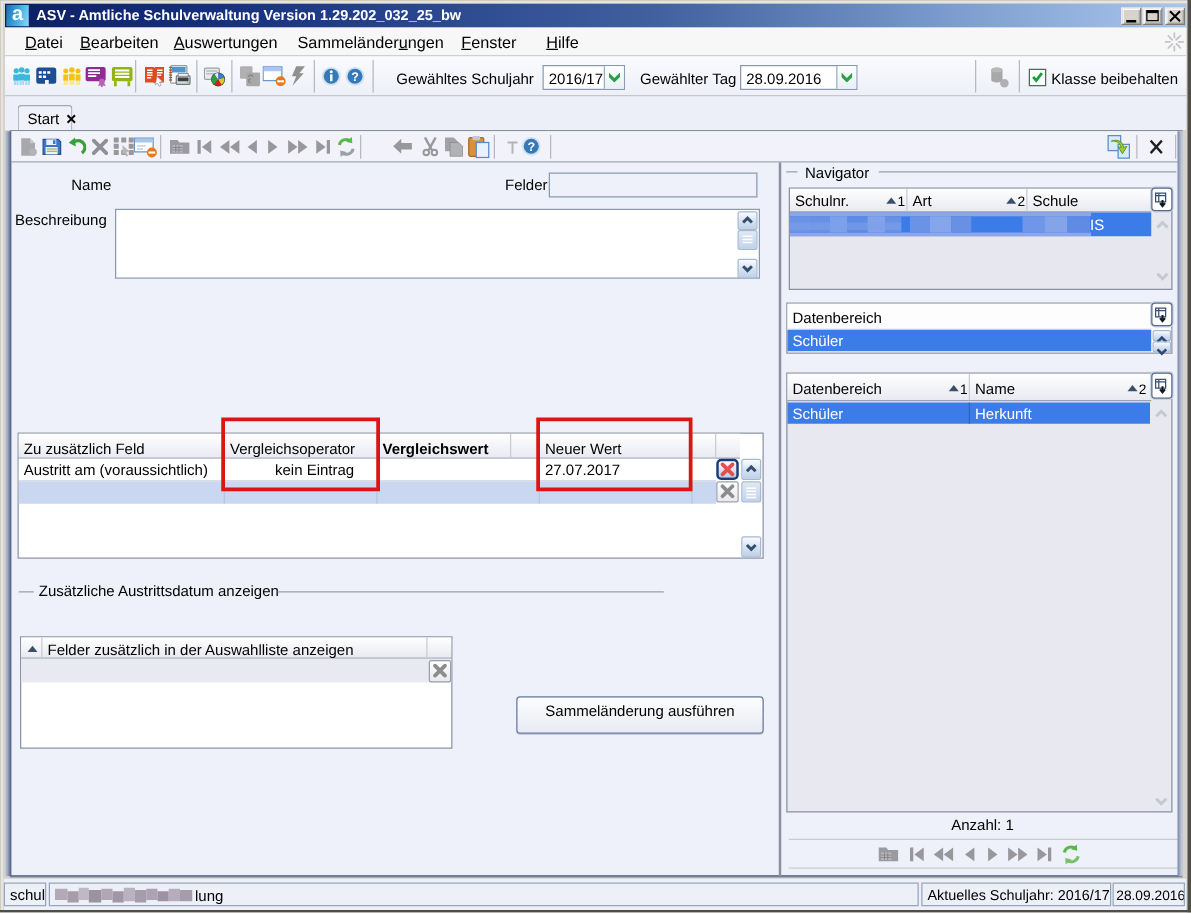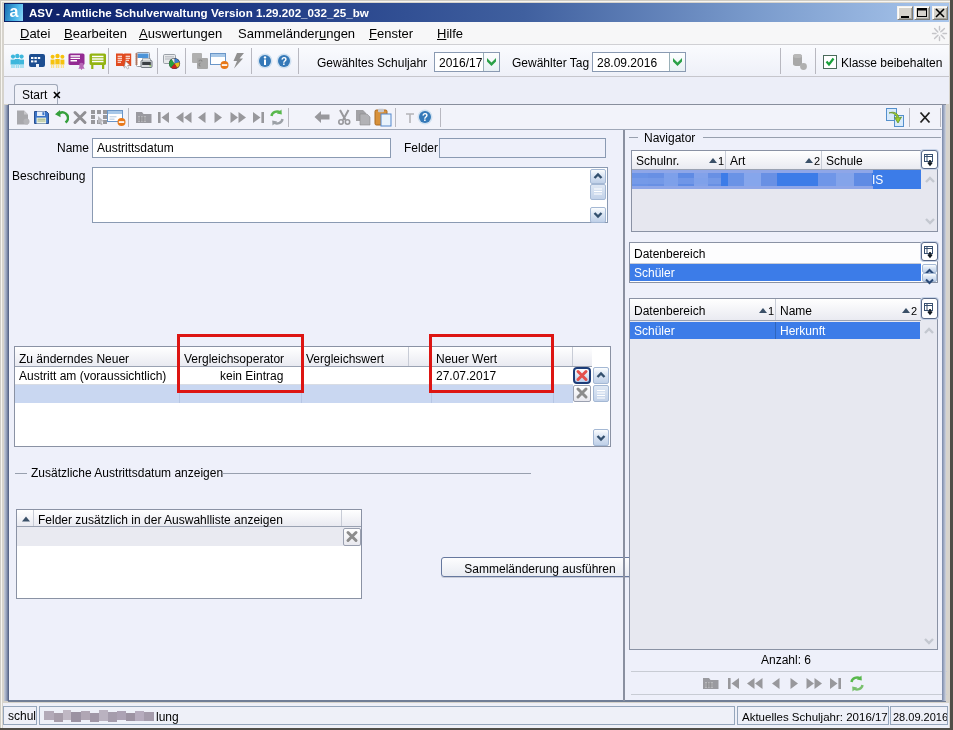--- a/index.html
+++ b/index.html
@@ -393,44 +393,43 @@
       <rect x="9.5" y="8.5" width="9" height="11" fill="#d8eafc" stroke="#5590cc"></rect>
       <path d="M4 6 c5 -2 9 0 10 5 l2.5 -1 -3.5 6 -3.5 -5.5 2.6 0.4 c-1.5 -4 -4.5 -5.5 -8.1 -4.9z" fill="#9ccc30" stroke="#5a8818" stroke-width="0.7"></path>
     </svg>
 
     <svg class="abs" style="left:909px; top:6px;" width="14" height="13" viewBox="0 0 14 13">
         <path d="M2.5 1.5 L11.5 11.5 M11.5 1.5 L2.5 11.5" stroke="#202020" stroke-width="1.8"></path>
       </svg>
   </div>
 
   <span class="abs" style="left:48px; top:36px;">Name</span>
-  <div class="tbox" style="left:83px; top:33px; width:299px; height:20px;">Austrittsdatum</div>
   <span class="abs" style="left:395px; top:36px;">Felder</span>
   <div class="tbox" style="left:430px; top:33px; width:167px; height:20px; background:#eef0fa;"></div>
 
   <span class="abs" style="left:3px; top:64px;">Beschreibung</span>
   <div class="tbox" style="left:83px; top:62px; width:516px; height:56px;"></div>
 
   <div class="sbtn" style="left:581px; top:64px; height:15px;"><svg width="14" height="13" viewBox="0 0 14 13">
         <path d="M3.5 8 L7 4.5 L10.5 8" stroke="#33506e" stroke-width="2.4" fill="none"></path>
       </svg></div>
   <div class="sbtn" style="left:581px; top:79px; height:16px; background:linear-gradient(#dfe8f4,#c2d2e9);"><svg width="14" height="14" viewBox="0 0 14 14">
         <g stroke="#ffffff" stroke-width="1.2">
           <path d="M3 4 H11 M3 6.5 H11 M3 9 H11"></path>
         </g>
       </svg></div>
   <div class="sbtn" style="left:581px; top:102px; height:16px;"><svg width="14" height="14" viewBox="0 0 14 14">
         <path d="M3.5 5 L7 8.5 L10.5 5" stroke="#33506e" stroke-width="2.4" fill="none"></path>
       </svg></div>
 
   <div class="grid" id="maintable" style="left:5px; top:241px; width:597px; height:101px;">
     <div class="ghead" style="right:18px; height:20px;">
-      <div class="hcell" style="left:0; width:165px;">Zu änderndes Neuer</div>
+      <div class="hcell" style="left:0; width:165px;">Zu zusätzlich Feld</div>
       <div class="hcell" style="left:165px; width:122px;">Vergleichsoperator</div>
-      <div class="hcell" style="left:287px; width:107px;">Vergleichswert</div>
+      <div class="hcell" style="left:287px; width:107px;font-weight:bold;">Vergleichswert</div>
       <div class="hcell" style="left:417px; width:122px;">Neuer Wert</div>
       <div class="hcell" style="left:539px; width:19px;"></div>
       <div class="hcell" style="left:558px; width:19px; border-right:none;"></div>
     </div>
     <div class="row" style="left:0; top:20px; width:558px; height:18px; background:#fff; border-bottom:1px solid #d8dce4;">
       <div class="rcell" style="left:0; width:165px; border-right:1px solid #e0e4ea;">Austritt am (voraussichtlich)</div>
       <div class="rcell" style="left:165px; width:122px; border-right:1px solid #e0e4ea;padding-left:40px;">kein Eintrag</div>
       <div class="rcell" style="left:287px; width:130px; border-right:1px solid #e0e4ea;"></div>
       <div class="rcell" style="left:417px; width:122px; border-right:1px solid #e0e4ea;">27.07.2017</div>
     </div>
@@ -480,21 +479,21 @@
       <div class="hcell" style="left:325px; width:20px; border-right:none;"></div>
     </div>
     <div class="row" style="left:0; top:17px; width:344px; height:19px; background:#e9eaf1;"></div>
     <div class="xbtn" style="left:326px; top:18px; height:18px;">
       <svg width="16" height="16" viewBox="0 0 16 16">
           <path d="M4 3.5 L12 11.5 M12 3.5 L4 11.5" stroke="#8c8c8c" stroke-width="3" stroke-linecap="round"></path>
         </svg>
     </div>
   </div>
 
-  <div class="btn" style="left:404px; top:452px; width:198px; height:20px; padding-top:4px;margin-left:28px;">Sammeländerung ausführen</div>
+  <div class="btn" style="left:404px; top:452px; width:198px; height:30px; padding-top:4px;">Sammeländerung ausführen</div>
 
   <div class="abs" style="left:614px; top:25px; width:2px; height:571px; background:#8a90a0;"></div>
 
   <div class="legendline" style="left:620px; top:32px; width:9px;"></div>
   <span class="legendtext" style="left:635px; top:26px;">Navigator</span>
   <div class="legendline" style="left:694px; top:32px; width:238px;"></div>
 
   <div class="grid" id="nav1" style="left:622px; top:45px; width:307px; height:82px; background:#e6e7ef;padding-left:19px;">
     <div class="ghead" style="right:16px;">
       <div class="hcell" style="left:0; width:94px;">Schulnr.</div>
@@ -591,21 +590,21 @@
           <path d="M8 10 V14 M6 12.5 L8 15 L10 12.5" stroke="#101820" stroke-width="1.6" fill="none"></path>
         </svg></div>
     <svg class="abs" style="left:292px; top:26px;" width="14" height="12" viewBox="0 0 14 12">
         <path d="M3 8 L7 4 L11 8" stroke="#c4c8d0" stroke-width="2.4" fill="none"></path>
       </svg>
     <svg class="abs" style="left:292px; top:336px;" width="14" height="12" viewBox="0 0 14 12">
         <path d="M3 4 L7 8 L11 4" stroke="#c4c8d0" stroke-width="2.4" fill="none"></path>
       </svg>
   </div>
 
-  <span class="abs" style="left:752px; top:548px;">Anzahl: 6</span>
+  <span class="abs" style="left:752px; top:548px;">Anzahl: 1</span>
   <div class="abs" style="left:622px; top:566px; width:316px; height:1px; background:#c8ccd4;"></div>
   <svg class="abs" style="left:693px; top:570px;" width="19" height="17" viewBox="0 0 19 17">
     <path d="M1 3 h6 l1.5 2 h8 v9 h-15.5z" fill="#9a9aa0"></path>
     <rect x="3" y="7" width="8" height="6" fill="#b8b8bc"></rect>
     <g stroke="#88888c" stroke-width="0.8">
         <path d="M3 9 h8 M3 11 h8 M5.6 7 v6 M8.2 7 v6"></path>
       </g>
   </svg>
   <svg class="abs" style="left:717px; top:571px;" width="15" height="15" viewBox="0 0 15 15">
       <rect x="2" y="2" width="2.6" height="11" fill="#98989c"></rect>

